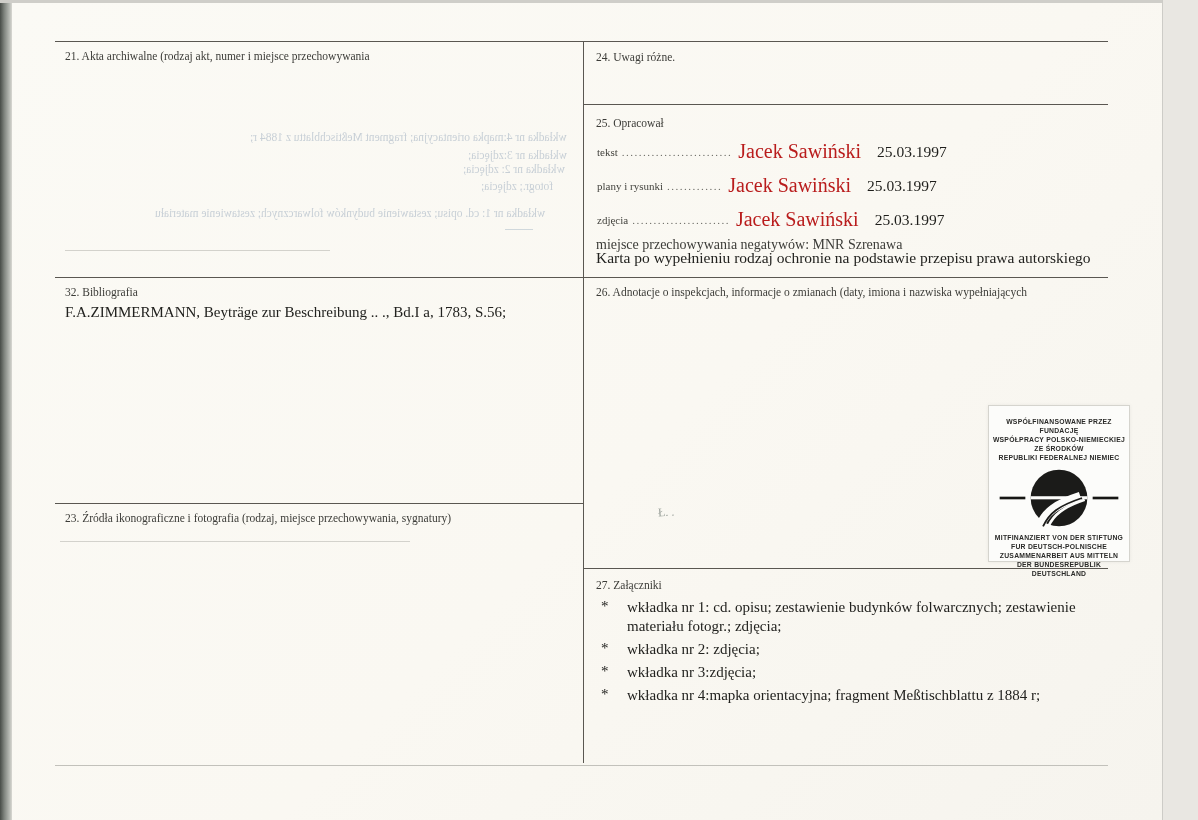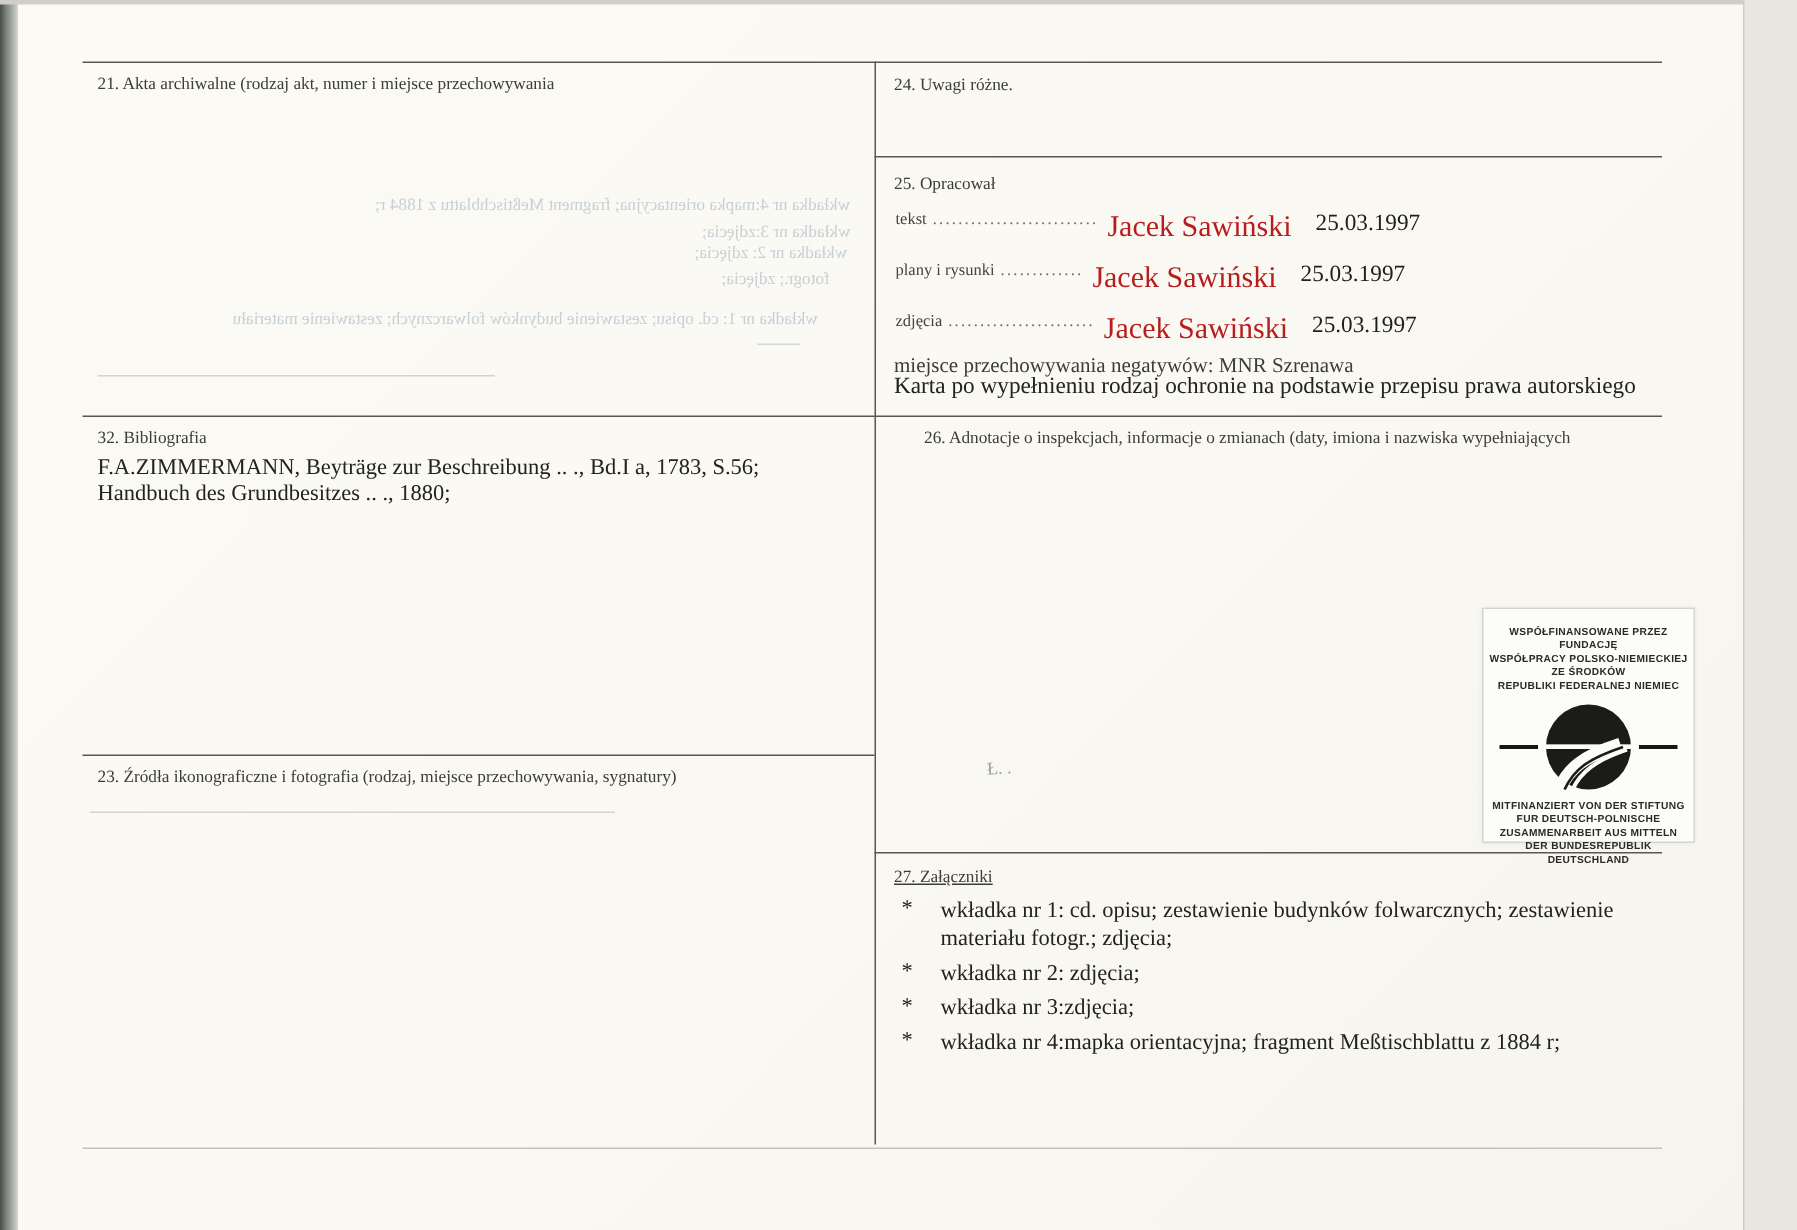--- a/index.html
+++ b/index.html
@@ -17,21 +17,21 @@
   .hline,.vline{position:absolute;background:#5a5751;}
   .hline{height:1px;}
   .vline{width:1px;}
   .hline.faint{background:#d3d2cc;}
   .hline.ghost{background:#c2c1bb;}
   
   .cap{position:absolute;font-size:11.5px;color:#3c3c38;white-space:nowrap;}
   .body-text{position:absolute;font-size:15px;line-height:17px;color:#22221f;}
   .big{font-size:15.5px;}
   .biblio div{white-space:nowrap;}
-  .oprow{position:absolute;white-space:nowrap;display:flex;align-items:flex-start;}
+  .oprow{position:absolute;white-space:nowrap;display:flex;align-items:center;}
   .oprow .c{font-size:11px;color:#44443f;}
   .oprow .dots{font-size:11px;color:#6a6a64;letter-spacing:1.5px;margin:0 6px 0 4px;}
   .oprow .nm{font-size:20px;color:#b91c1c;}
   .oprow .dt{font-size:15.5px;color:#1e1e1b;margin-left:16px;}
   
   .att-list{position:absolute;left:598px;top:598px;width:505px;}
   .att-item{display:flex;margin-bottom:4px;}
   .att-item .bullet{width:26px;flex:0 0 26px;font-size:15px;color:#22221f;text-align:left;padding-left:3px;}
   .att-item .txt{font-size:15px;line-height:19px;color:#22221f;}
   
@@ -70,21 +70,20 @@
   <div class="bleed" style="right:633px;top:163px;">wkładka nr 2: zdjęcia;</div>
   <div class="bleed" style="right:645px;top:180px;">fotogr.; zdjęcia;</div>
   <div class="bleed" style="right:653px;top:207px;">wkładka nr 1: cd. opisu; zestawienie budynków folwarcznych; zestawienie materiału</div>
   <div class="bleed-dash" style="left:505px;top:229px;width:28px;"></div>
 
   <div class="cap" style="left:65px;top:50px;">21. Akta archiwalne (rodzaj akt, numer i miejsce przechowywania</div>
 
   <div class="cap" style="left:65px;top:286px;">32. Bibliografia</div>
   <div class="body-text biblio" style="left:65px;top:304px;">
     <div>F.A.ZIMMERMANN, Beyträge zur Beschreibung .. ., Bd.I a, 1783, S.56;</div>
-    <div>Handbuch des Grundbesitzes .. ., 1880;</div>
   </div>
 
   <div class="cap" style="left:65px;top:512px;">23. Źródła ikonograficzne i fotografia (rodzaj, miejsce przechowywania, sygnatury)</div>
   <div class="pencil" style="left:658px;top:505px;">Ł. .</div>
 
   <div class="cap" style="left:596px;top:51px;">24. Uwagi różne.</div>
 
   <div class="cap" style="left:596px;top:117px;">25. Opracował</div>
   <div class="oprow" style="left:597px;top:140px;">
     <span class="c">tekst</span>
@@ -100,23 +99,23 @@
   </div>
   <div class="oprow" style="left:597px;top:208px;">
     <span class="c">zdjęcia</span>
     <span class="dots">.......................</span>
     <span class="nm">Jacek Sawiński</span>
     <span class="dt">25.03.1997</span>
   </div>
   <div class="cap" style="left:596px;top:237px;font-size:14px;">miejsce przechowywania negatywów: MNR Szrenawa</div>
   <div class="body-text big" style="left:596px;top:249px;white-space:nowrap;">Karta po wypełnieniu rodzaj ochronie na podstawie przepisu prawa autorskiego</div>
 
-  <div class="cap" style="left:616px;top:286px;text-align:center;">26. Adnotacje o inspekcjach, informacje o zmianach (daty, imiona i nazwiska wypełniających</div>
+  <div class="cap" style="left:596px;top:286px;text-align:center;">26. Adnotacje o inspekcjach, informacje o zmianach (daty, imiona i nazwiska wypełniających</div>
 
-  <div class="cap" style="left:596px;top:579px;text-decoration:underline;">27. Załączniki</div>
+  <div class="cap" style="left:596px;top:579px;">27. Załączniki</div>
   <div class="att-list">
     <div class="att-item">
       <span class="bullet">*</span>
       <span class="txt">wkładka nr 1: cd. opisu; zestawienie budynków folwarcznych; zestawienie materiału fotogr.; zdjęcia;</span>
     </div>
     <div class="att-item">
       <span class="bullet">*</span>
       <span class="txt">wkładka nr 2: zdjęcia;</span>
     </div>
     <div class="att-item">

